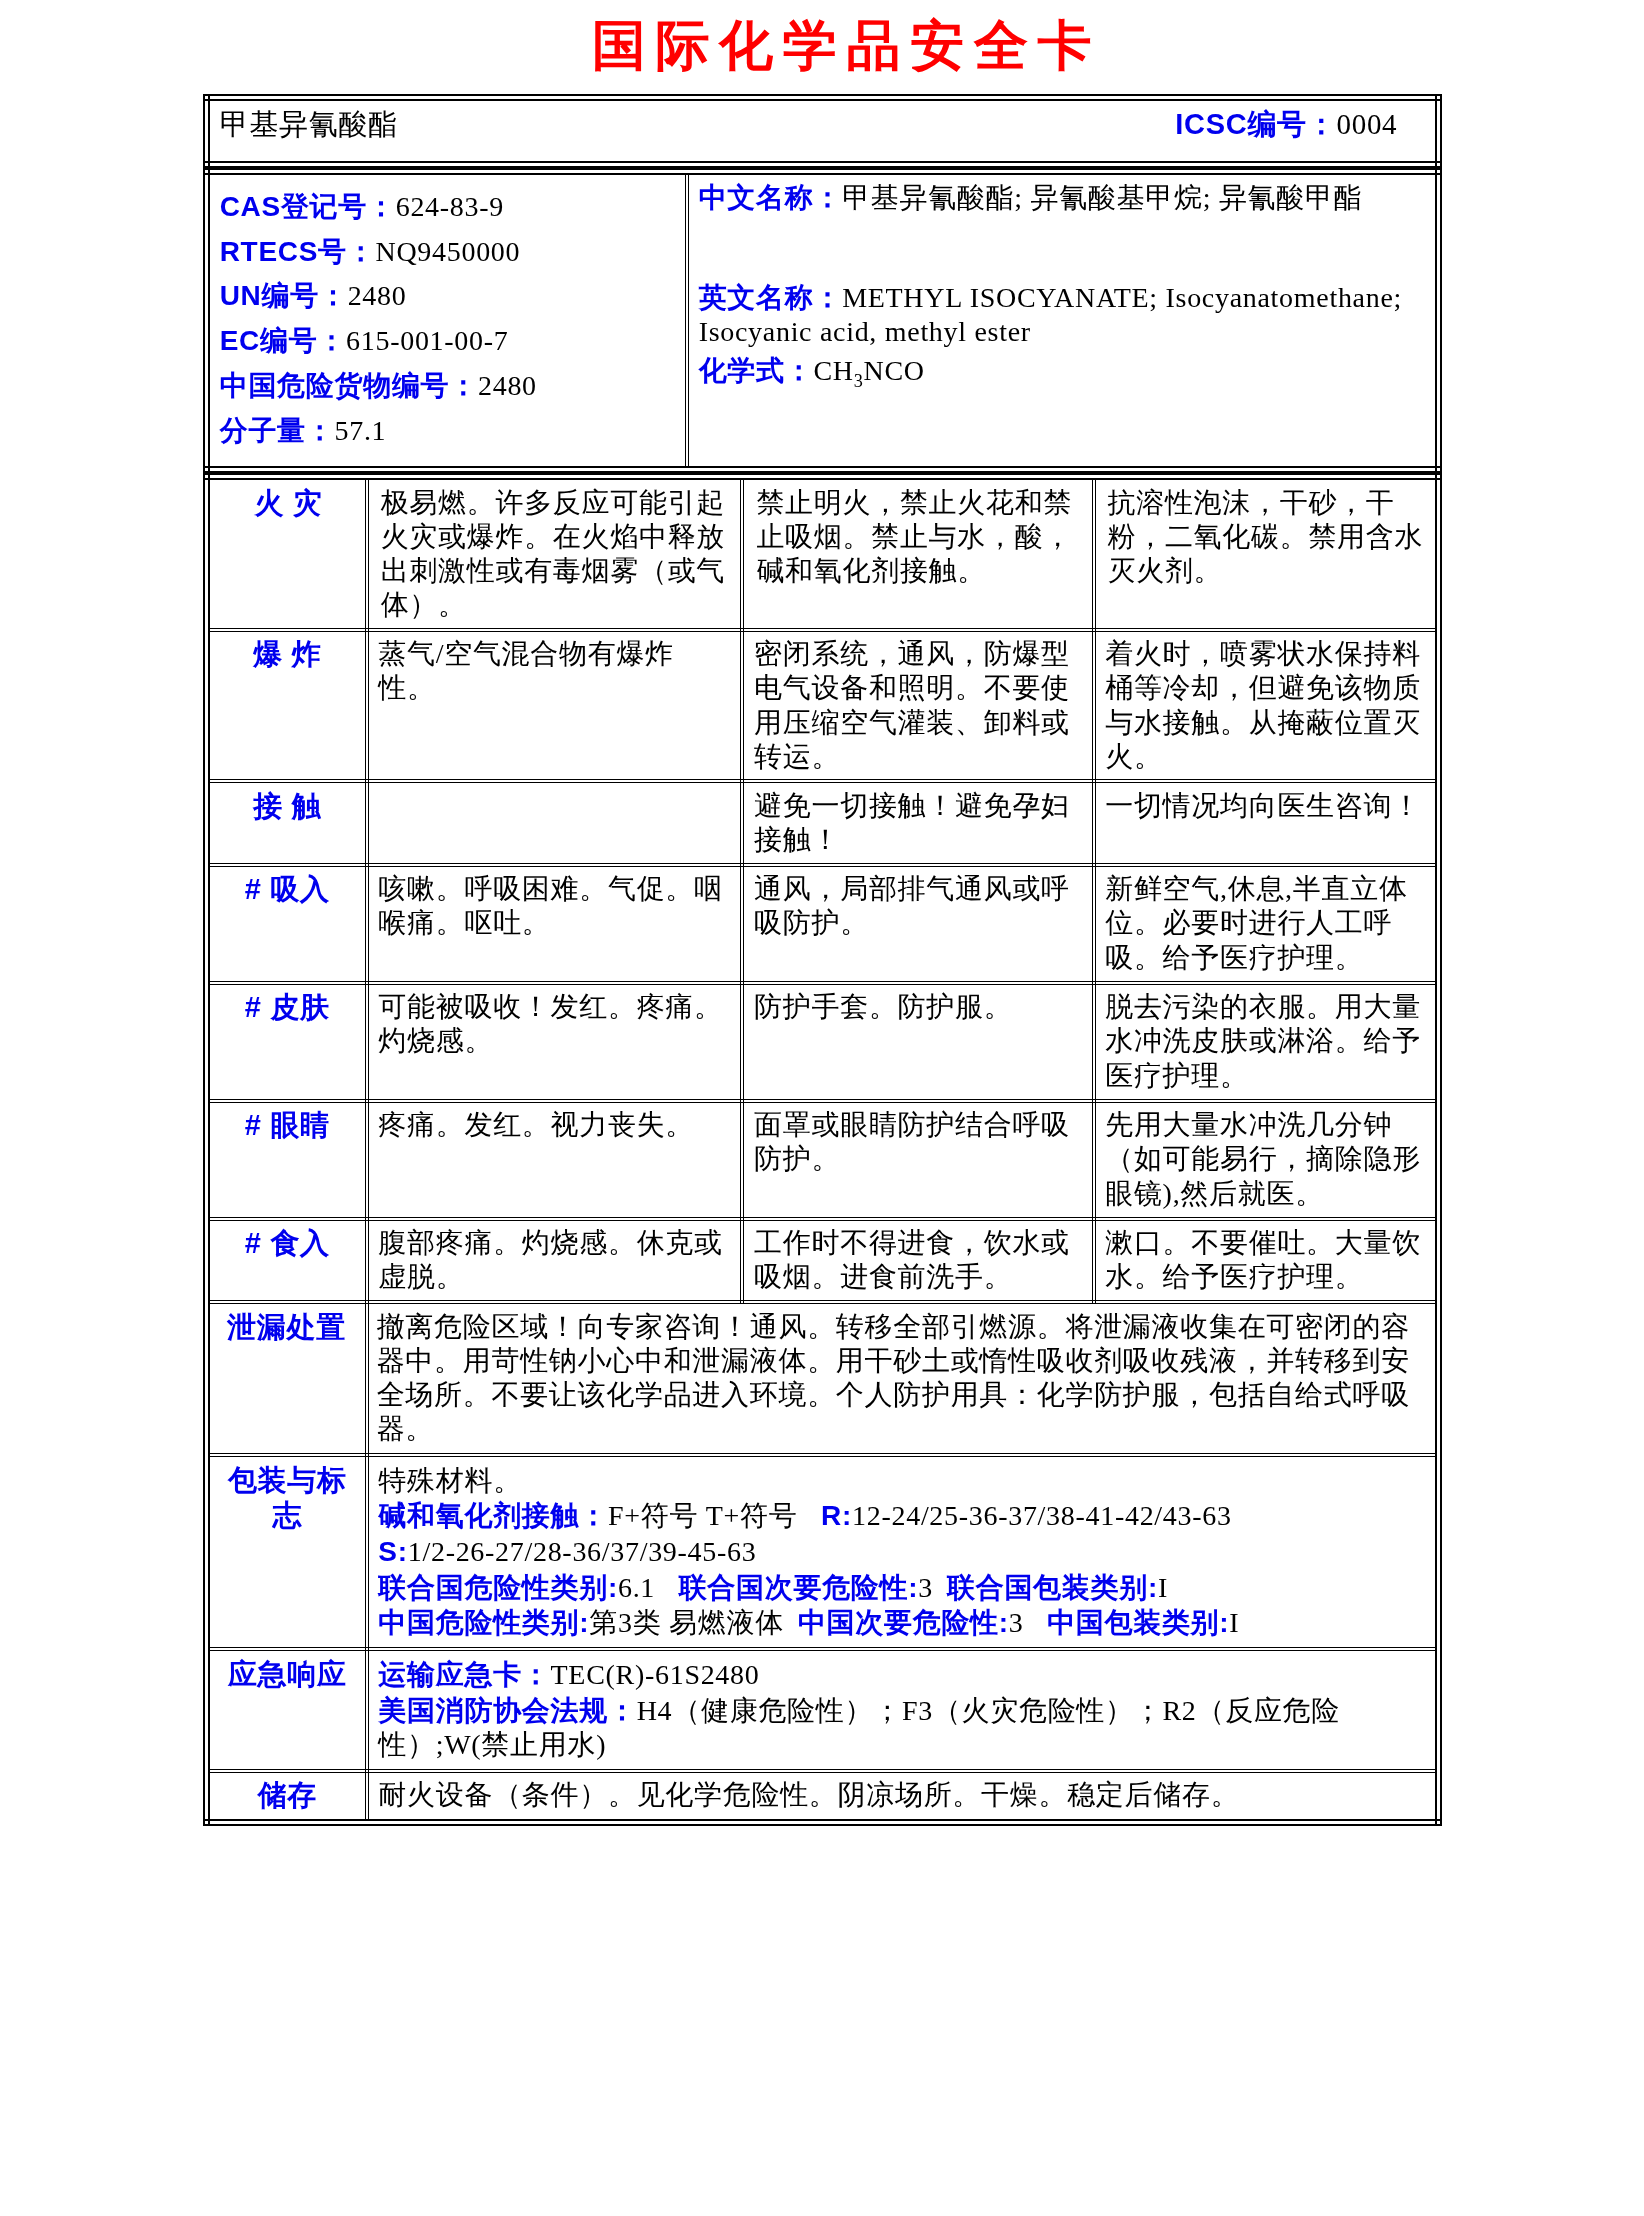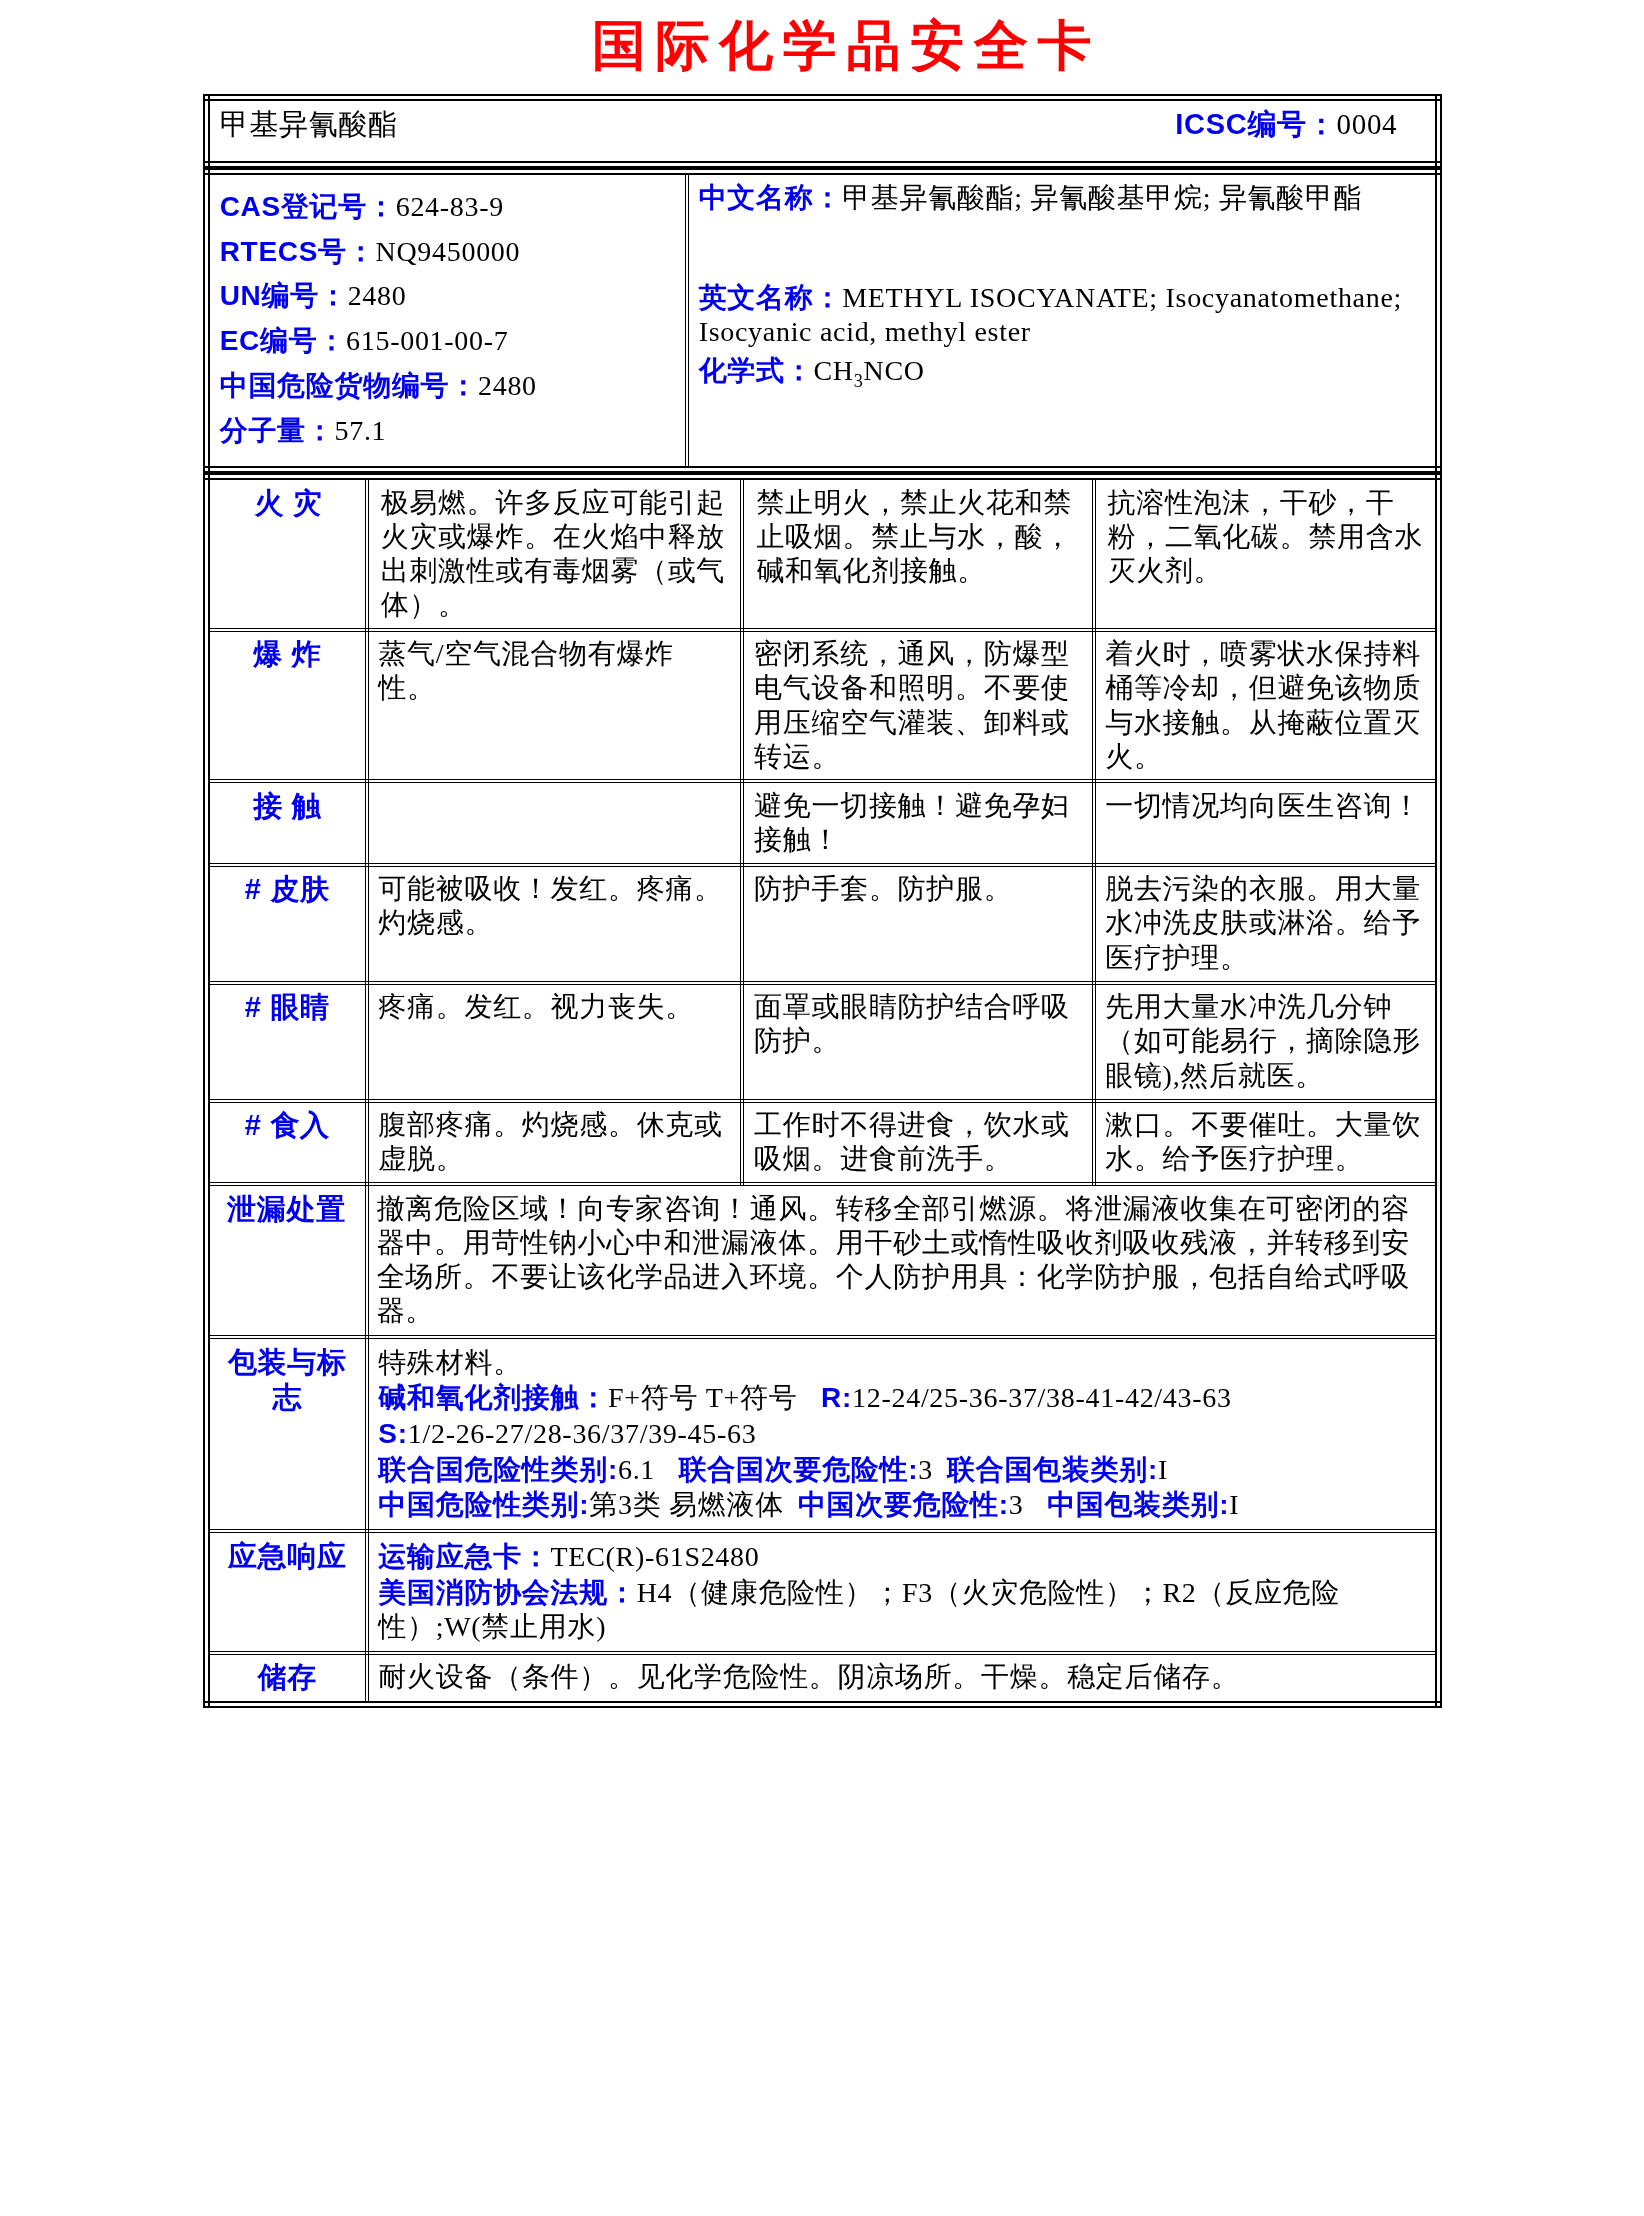--- a/index.html
+++ b/index.html
@@ -163,20 +163,26 @@
         <td class="val">着火时，喷雾状水保持料桶等冷却，但避免该物质与水接触。从掩蔽位置灭火。</td>
       </tr>
 
       <tr class="r-contact">
         <td class="type-cell"><span class="lbl">接 触</span></td>
         <td class="val"></td>
         <td class="val">避免一切接触！避免孕妇接触！</td>
         <td class="val">一切情况均向医生咨询！</td>
       </tr>
 
+      <tr class="r-inhale">
+        <td class="type-cell"><span class="lbl"># 吸入</span></td>
+        <td class="val">咳嗽。呼吸困难。气促。咽喉痛。呕吐。</td>
+        <td class="val">通风，局部排气通风或呼吸防护。</td>
+        <td class="val">新鲜空气,休息,半直立体位。必要时进行人工呼吸。给予医疗护理。</td>
+      </tr>
 
       <tr class="r-skin">
         <td class="type-cell"><span class="lbl"># 皮肤</span></td>
         <td class="val">可能被吸收！发红。疼痛。灼烧感。</td>
         <td class="val">防护手套。防护服。</td>
         <td class="val">脱去污染的衣服。用大量水冲洗皮肤或淋浴。给予医疗护理。</td>
       </tr>
 
       <tr class="r-eyes">
         <td class="type-cell"><span class="lbl"># 眼睛</span></td>

